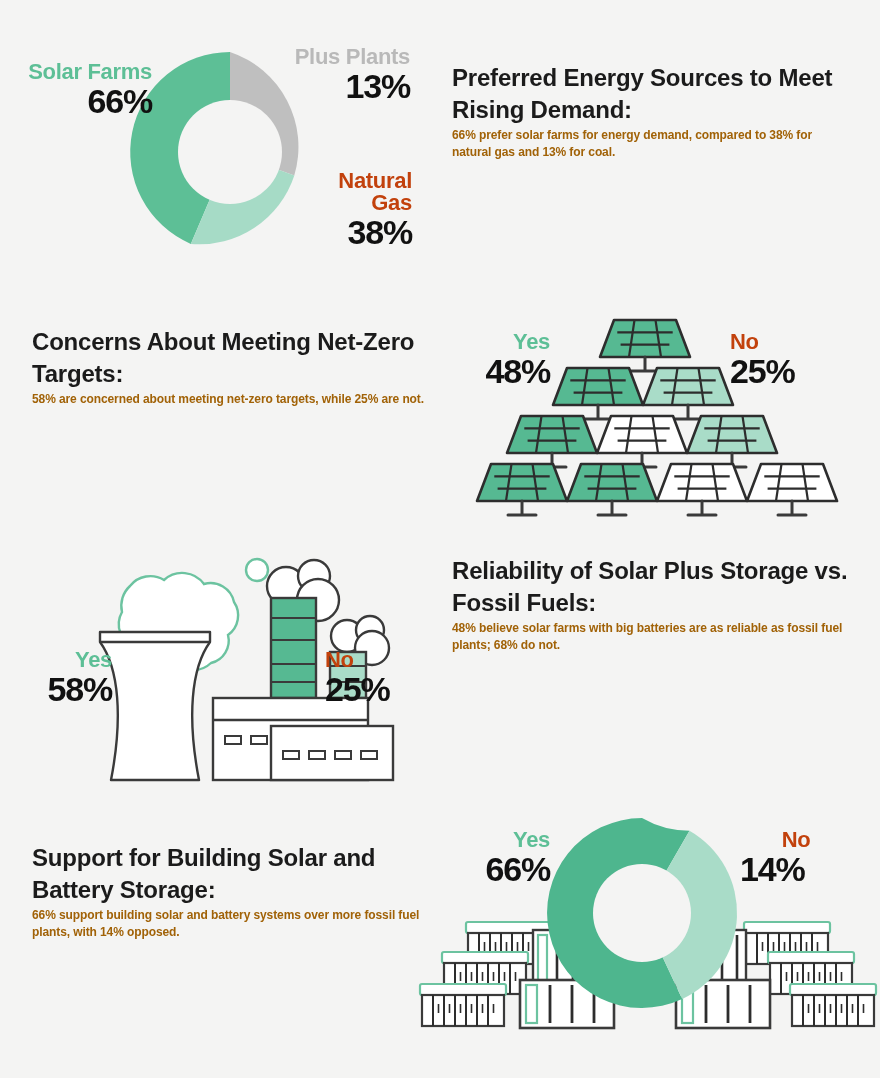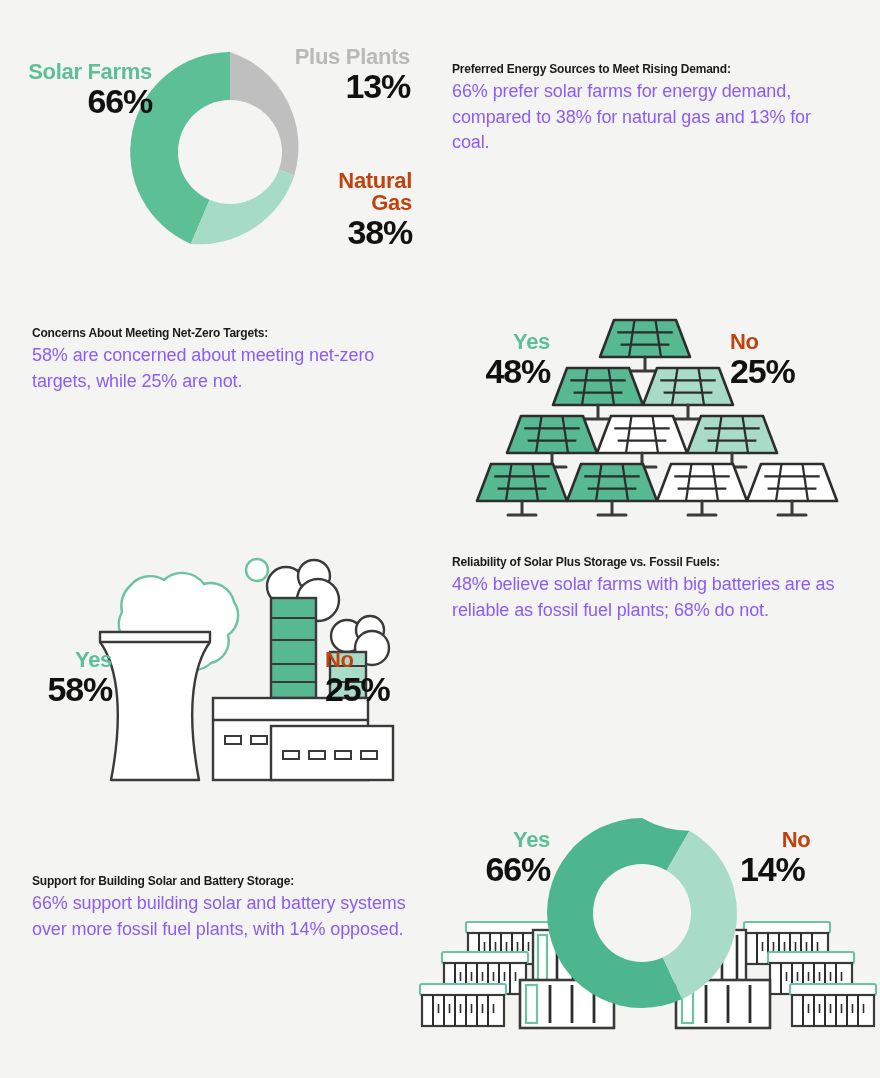--- a/index.html
+++ b/index.html
@@ -8,31 +8,32 @@
     background: #f4f4f3;
     font-family: "Liberation Sans", sans-serif;
     overflow: hidden;
   }
   .page { position: relative; width: 880px; height: 1078px; background: #f4f4f3; padding-left: 32px; }
 
   
   .textblock { position: absolute; }
   .tb-title {
     font-weight: bold;
-    font-size: 12px;
+    font-size: 24px;
     line-height: 1.33;
     color: #1b1b1b;
     letter-spacing: -0.2px;
   }
   .tb-body {
-    font-size: 18px;
+    font-size: 12px;
     line-height: 1.42;
-    color: #8b5cf6;
+    color: #a16207;
     margin-top: 1px;
     letter-spacing: -0.1px;
+    font-weight: bold;
   }
 
   
   .stat { position: absolute; text-align: right; }
   .stat.left { text-align: right; }
   .stat-label {
     font-weight: bold;
     font-size: 22px;
     line-height: 1.05;
     letter-spacing: -0.3px;
@@ -231,21 +232,21 @@
   <div class="stat" style="left:325px; top:648px; width:105px; text-align:left;">
     <div class="stat-label mint">No</div>
     <div class="stat-value">25%</div>
   </div>
 
   <div class="textblock" style="left:452px; top:555px; width:400px;">
     <div class="tb-title">Reliability of Solar Plus Storage vs. Fossil Fuels:</div>
     <div class="tb-body">48% believe solar farms with big batteries are as reliable as fossil fuel plants; 68% do not.</div>
   </div>
 
-  <div class="textblock" style="left:32px; top:874px; width:395px;">
+  <div class="textblock" style="left:32px; top:842px; width:395px;">
     <div class="tb-title">Support for Building Solar and Battery Storage:</div>
     <div class="tb-body">66% support building solar and battery systems over more fossil fuel plants, with 14% opposed.</div>
   </div>
 
   <div class="fig" style="left:448px; top:940px; width:400px; height:120px;">
     <svg width="400" height="120" viewBox="0 0 400 120">
       <defs>
 
         <g id="unit-sm">
           <rect x="0" y="0" width="86" height="11" rx="2" fill="#ffffff" stroke="#6cc3a0" stroke-width="2.2"></rect>

